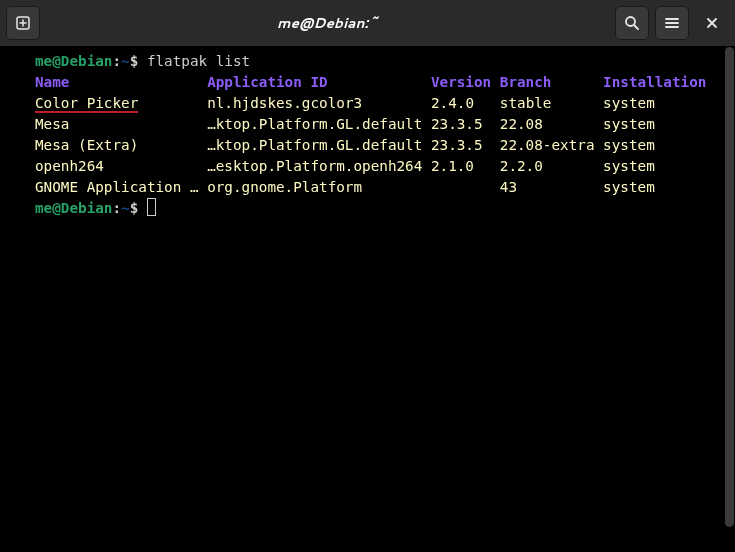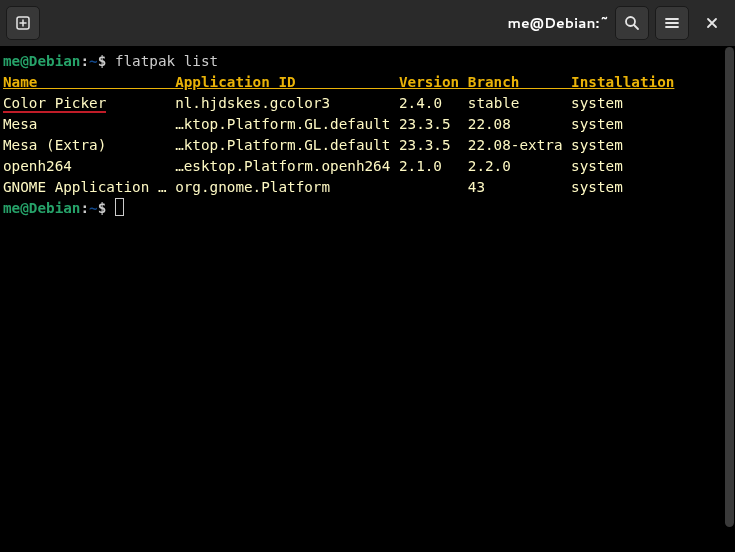--- a/index.html
+++ b/index.html
@@ -31,44 +31,46 @@
     justify-content: center;
     color: #e6e6e6;
     cursor: pointer;
   }
   .icon-btn.close {
     background: transparent;
     border: none;
   }
   .title {
     flex: 1;
-    text-align: right;
+    text-align: center;
     color: #ffffff;
     font-family: Cantarell, sans-serif;
     font-weight: bold;
     font-size: 14px;
+    font-style: italic;
   }
   .terminal-wrap {
     position: relative;
     height: calc(100% - 46px);
     background: #000;
   }
   .terminal {
     padding: 5px 12px 3px 3px;
     line-height: 21px;
     white-space: pre;
     font-size: 14.3px;
     letter-spacing: 0;
+    margin-left: 32px;
   }
   .userhost { color: #26a269; font-weight: bold; }
   .colon { color: #cccccc; font-weight: bold; }
   .path { color: #12488b; font-weight: bold; }
   .dollar { color: #cccccc; font-weight:bold;}
   .cmd { color: #cccccc; }
-  .header-row { color: #eab308; font-weight: bold; text-decoration: underline; }
+  .header-row { color: #8b5cf6; font-weight: bold; }
   .row { color: #fef9c3; }
   .redline {
     border-bottom: 2px solid #c01c28;
   }
   .cursor {
     display: inline-block;
     width: 8.6px;
     height: 18px;
     border: 1px solid #cccccc;
     vertical-align: -3px;

